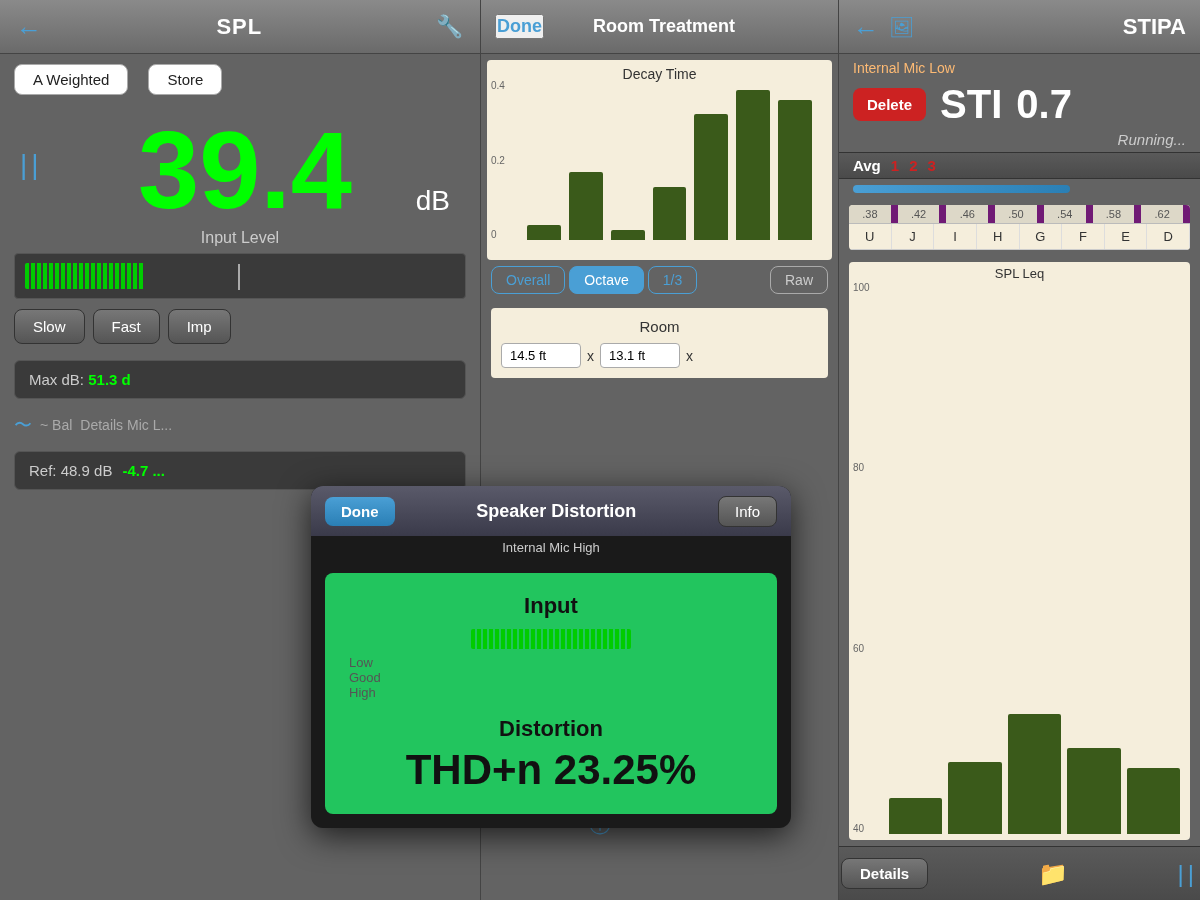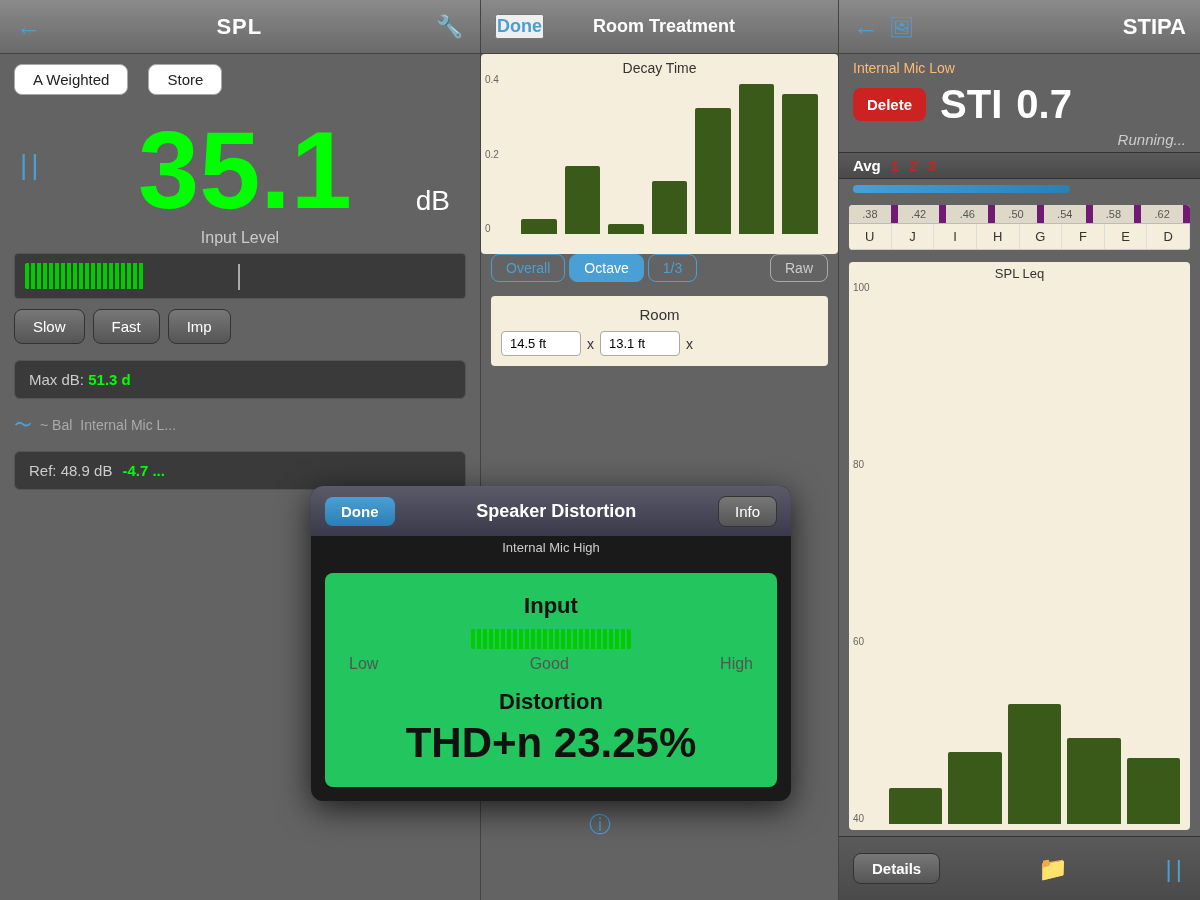--- a/index.html
+++ b/index.html
@@ -203,21 +203,21 @@
       font-size: 18px;
       font-weight: 600;
     }
     .room-header-title {
       font-size: 18px;
       font-weight: bold;
       color: #fff;
     }
     .room-chart-area {
       background: #f5eedc;
-      margin: 0;
+      margin: 6px;
       border-radius: 4px;
       height: 200px;
       position: relative;
       display: flex;
       align-items: flex-end;
       padding: 20px 20px 20px 40px;
       gap: 10px;
     }
     .room-chart-title {
       position: absolute;
@@ -360,23 +360,24 @@
     .modal-meter {
       width: 160px;
       height: 20px;
       background: repeating-linear-gradient(90deg, #00cc00 0px, #00cc00 4px, transparent 4px, transparent 6px);
       border-radius: 2px;
       margin: 0 auto 6px auto;
     }
     .modal-meter-labels {
       display: flex;
       justify-content: space-between;
-      font-size: 16px;
+      font-size: 13px;
       color: #555;
       margin-bottom: 16px;
+      flex-direction: column;
     }
     .modal-distortion-title {
       font-size: 22px;
       font-weight: bold;
       color: #111;
       text-align: center;
       margin-bottom: 4px;
     }
     .modal-thd-value {
       font-size: 42px;
@@ -557,25 +558,25 @@
       top: 20px;
       bottom: 6px;
       display: flex;
       flex-direction: column;
       justify-content: space-between;
       font-size: 10px;
       color: #666;
     }
     .stipa-footer {
       background: linear-gradient(to bottom, #5a5a5a, #4a4a4a);
-      height: 64px;
+      height: 54px;
       display: flex;
       align-items: center;
       justify-content: space-between;
-      padding: 0 14px;
+      padding: 0 2px;
       border-top: 1px solid #333;
     }
     .stipa-details-btn {
       background: linear-gradient(to bottom, #777, #555);
       border: 1px solid #333;
       border-radius: 8px;
       padding: 6px 18px;
       color: #fff;
       font-size: 15px;
       font-weight: 600;
@@ -599,42 +600,42 @@
     <span class="spl-header-title">SPL</span>
     <span class="spl-wrench-icon">🔧</span>
   </div>
   <div class="spl-toolbar">
     <button class="spl-pill-btn">A Weighted</button>
     <button class="spl-pill-btn" style="">Store</button>
   </div>
   <div style="position:relative;">
     <span class="spl-pause-icon">||</span>
     <div class="spl-big-value">
-      <span>35.1</span>
+      <span>39.4</span>
       <span class="spl-db-unit">dB</span>
     </div>
   </div>
   <div class="spl-input-label">Input Level</div>
   <div class="spl-meter-bar">
     <div class="spl-meter-green"></div>
     <div class="spl-meter-tick"></div>
   </div>
   <div class="spl-slow-fast-row">
     <button class="spl-mode-btn">Slow</button>
     <button class="spl-mode-btn">Fast</button>
     <button class="spl-mode-btn">Imp</button>
   </div>
   <div class="spl-info-box">
     <span>Max dB:</span>
     <span class="spl-info-value">51.3 d</span>
   </div>
   <div class="spl-bal-row">
     <span class="spl-wave-icon">〜</span>
     <span>~ Bal</span>
-    <span>Internal Mic L...</span>
+    <span>Details Mic L...</span>
   </div>
   <div class="spl-ref-box">
     <span>Ref: 48.9 dB</span>
     <span class="spl-ref-negative">-4.7 ...</span>
   </div>
 </div>
 
 <div id="panel-room">
   <div class="room-header">
     <button class="room-done-btn">Done</button>

